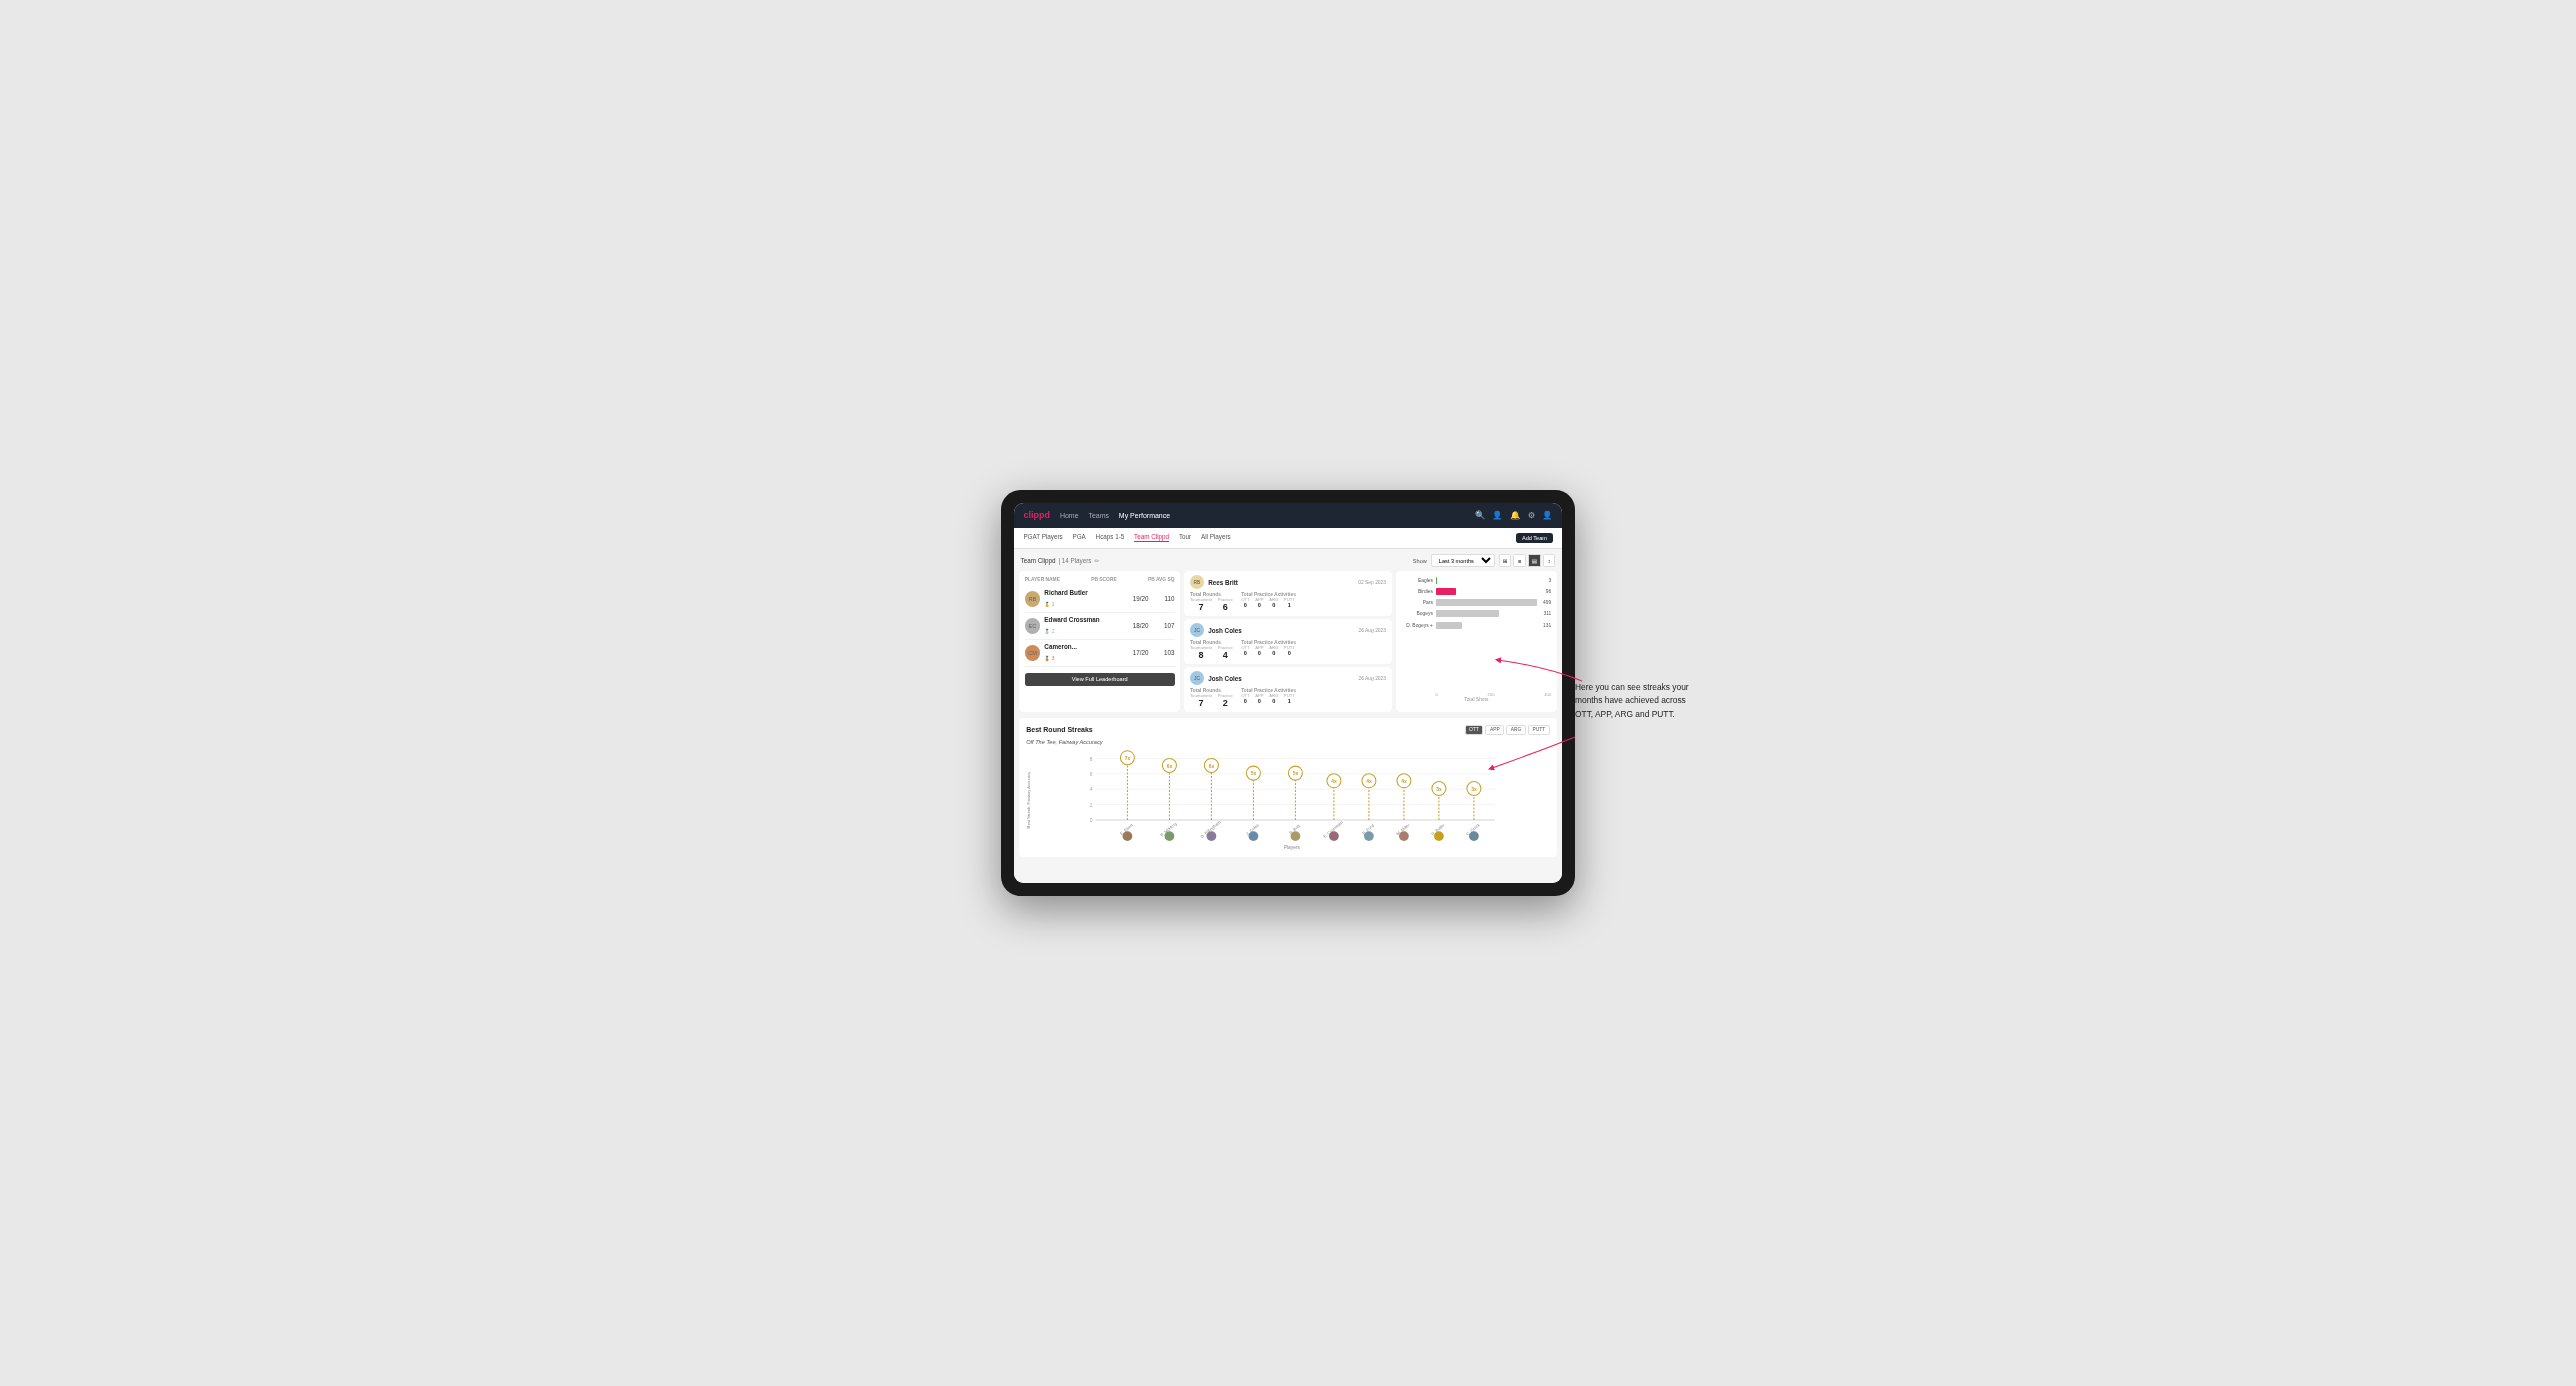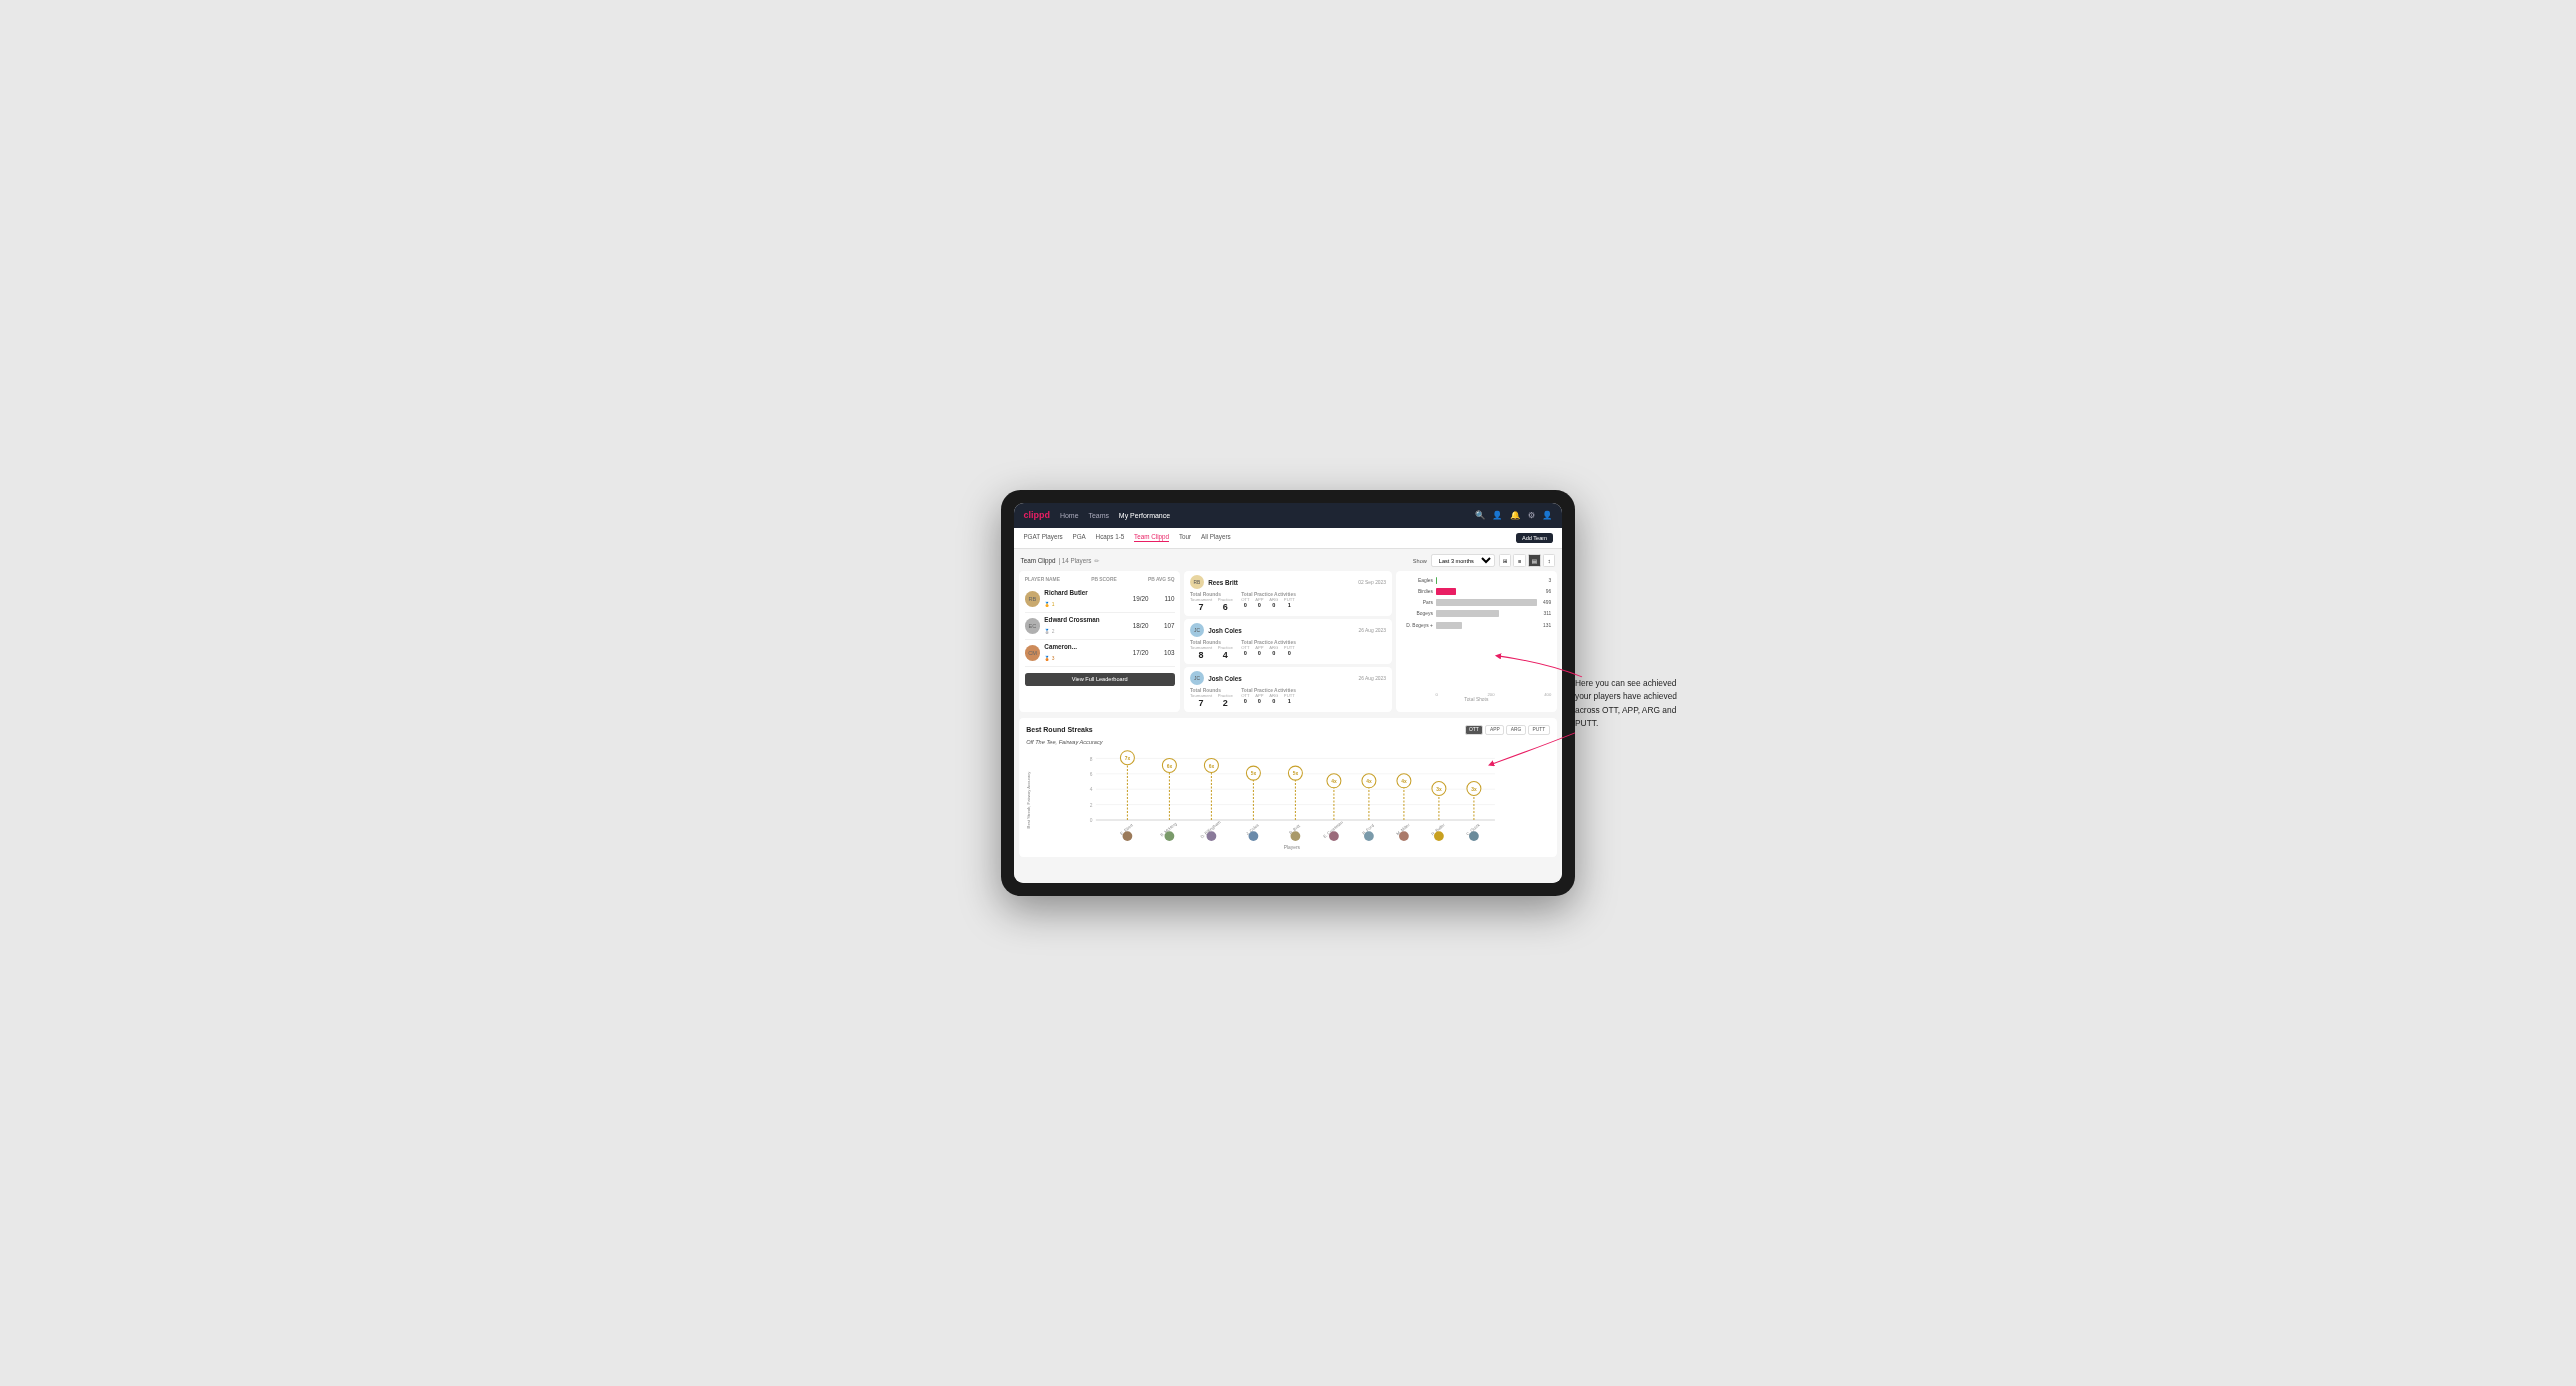--- a/index.html
+++ b/index.html
@@ -812,21 +812,21 @@
               <div style="text-align:center; font-size:4.9px; color:#888; margin-top:1.4px;">Players</div>
             </div>
           </div>
         </div>
 
       </div>
     </div>
   </div>
 
   <div style="position:absolute; right: calc(50% - 406px); top: 50%; transform: translateY(-30%); width: 119px;">
-    <p style="font-size:8.4px; color:#222; line-height:1.6;">Here you can see achieved your players have achieved across OTT, APP, ARG and PUTT.</p>
+    <p style="font-size:8.4px; color:#222; line-height:1.6;">Here you can see streaks your months have achieved across OTT, APP, ARG and PUTT.</p>
 
     <svg style="position:absolute; left:-140px; top:42px; pointer-events:none;" width="154" height="56" viewBox="0 0 220 80">
       <path d="M 200 20 Q 150 40 80 65" stroke="#e91e63" stroke-width="1.5" fill="none" marker-end="url(#arrow)"></path>
       <defs>
         <marker id="arrow" markerWidth="6" markerHeight="6" refX="3" refY="3" orient="auto">
           <path d="M0,0 L0,6 L6,3 z" fill="#e91e63"></path>
         </marker>
       </defs>
     </svg>
 

